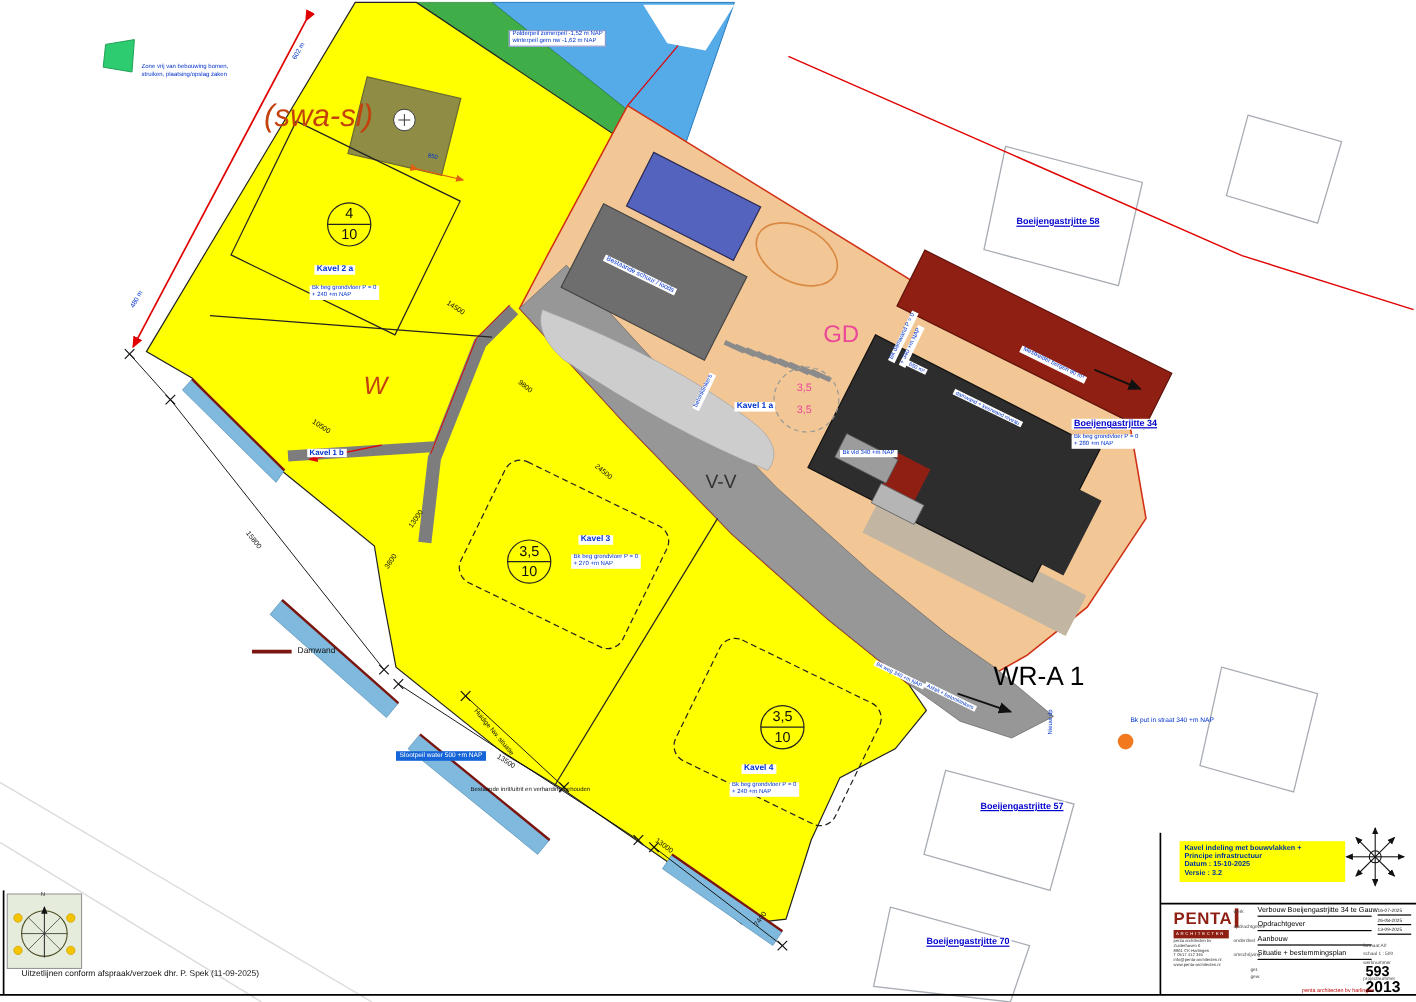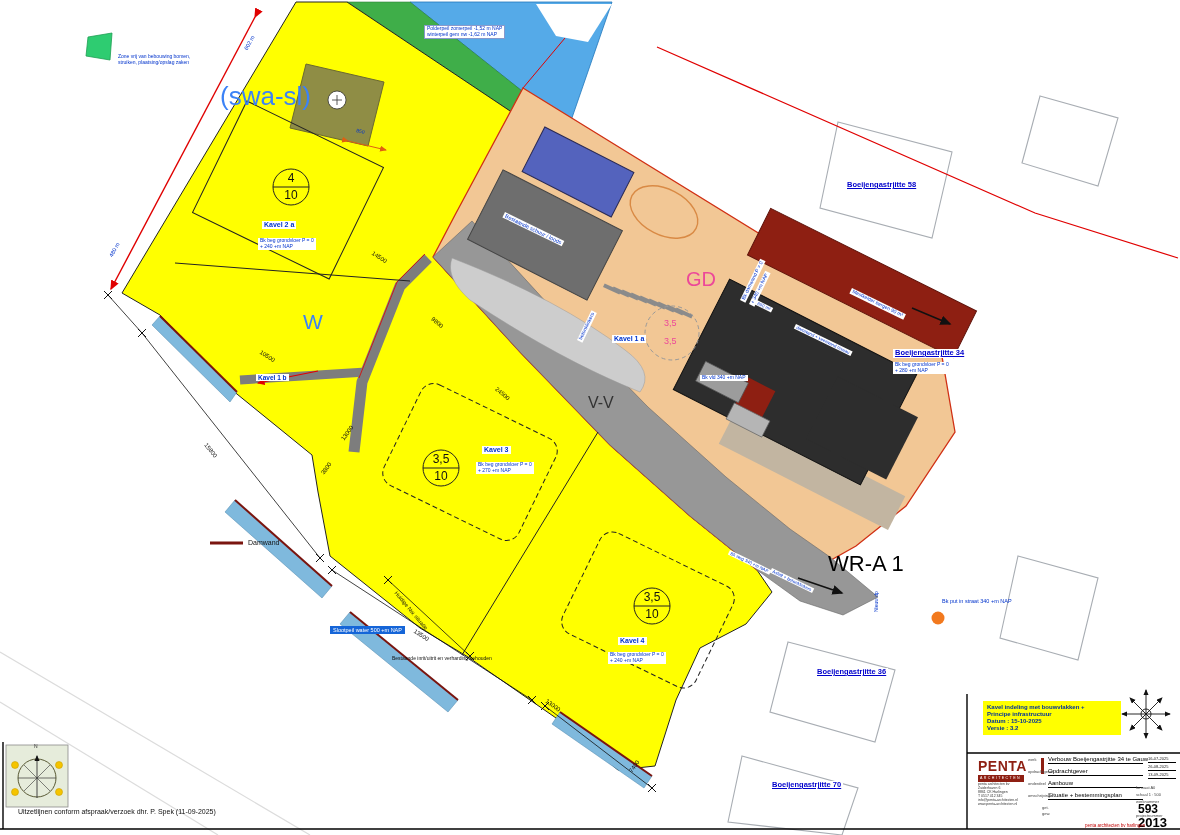--- a/index.html
+++ b/index.html
@@ -9,21 +9,21 @@
   .t{position:absolute;white-space:nowrap;line-height:1.15;}
   .rot{transform-origin:0 0;}
   .blue{color:#0033cc;}
   .wbox{background:#ffffff;padding:0 2px;}
   .b5{font-size:5px;}
   .b55{font-size:5.5px;}
   .b7{font-size:7px;font-weight:bold;}
   .street{font-size:7.5px;font-weight:bold;color:#0000cc;text-decoration:underline;background:#fff;padding:0 2px;}
   .dim{font-size:6px;color:#111;}
   .gray{color:#ec4899;}
-  .big{color:#3b82f6;}
+  .big{color:#c2410c;font-style:italic;}
   .circnum{font-size:12px;color:#111;text-align:center;width:36px;}
   .tb-label{font-size:4px;color:#444;}
   .tb-val{font-size:6px;color:#000;border-bottom:0.8px solid #000;}
   .tb-date{font-size:4px;color:#222;border-bottom:0.8px solid #000;}
   .tiny{font-size:3.5px;color:#333;}
 </style>
 </head>
 <body>
 
 <div id="sheet">
@@ -252,21 +252,21 @@
   <div class="b5 blue">Bk beg grondvloer P = 0</div>
   <div class="b5 blue">+ 270 +m NAP</div>
 </div>
 <div class="t wbox" style="left:608px;top:652px;">
   <div class="b5 blue">Bk beg grondvloer P = 0</div>
   <div class="b5 blue">+ 240 +m NAP</div>
 </div>
 
 <div class="t street" style="left:845px;top:181px;">Boeijengastrjitte 58</div>
 <div class="t street" style="left:893px;top:349px;">Boeijengastrjitte 34</div>
-<div class="t street" style="left:815px;top:668px;">Boeijengastrjitte 36</div>
+<div class="t street" style="left:815px;top:668px;">Boeijengastrjitte 57</div>
 <div class="t street" style="left:770px;top:781px;">Boeijengastrjitte 70</div>
 <div class="t wbox" style="left:893px;top:362px;">
   <div class="b5 blue">Bk beg grondvloer P = 0</div>
   <div class="b5 blue">+ 280 +m NAP</div>
 </div>
 
 <div class="t" style="left:118px;top:54px;">
   <div class="b5 blue">Zone vrij van bebouwing bomen,</div>
   <div class="b5 blue">struiken, plaatsing/opslag zaken</div>
 </div>
@@ -310,21 +310,21 @@
 <div class="t" style="left:34px;top:744px;font-size:5px;color:#333;">N</div>
 
 <div class="t" style="left:983px;top:701px;width:130px;background:#ffff00;padding:3px 4px;">
   <div style="font-size:6px;font-weight:bold;color:#003399;">Kavel indeling met bouwvlakken +</div>
   <div style="font-size:6px;font-weight:bold;color:#003399;">Principe infrastructuur</div>
   <div style="font-size:6px;font-weight:bold;color:#003399;">Datum : 15-10-2025</div>
   <div style="font-size:6px;font-weight:bold;color:#003399;">Versie : 3.2</div>
 </div>
 
 <div class="t" style="left:978px;top:757px;width:48px;">
-  <div style="font-size:14px;font-weight:bold;color:#8e1f12;letter-spacing:0.5px;border-right:3px solid #8e1f12;display:inline-block;padding-right:14px;">PENTA</div>
+  <div style="font-size:14px;font-weight:bold;color:#8e1f12;letter-spacing:0.5px;border-right:3px solid #8e1f12;display:inline-block;padding-right:2px;">PENTA</div>
   <div style="font-size:3.6px;color:#fff;background:#8e1f12;letter-spacing:1.4px;padding:1px 2px;width:42px;">ARCHITECTEN</div>
 </div>
 <div class="t" style="left:978px;top:782px;width:50px;">
   <div class="tiny">penta architecten bv</div>
   <div class="tiny">Zuiderhaven 6</div>
   <div class="tiny">8861 CK Harlingen</div>
   <div class="tiny">T 0517 412 345</div>
   <div class="tiny">info@penta-architecten.nl</div>
   <div class="tiny">www.penta-architecten.nl</div>
 </div>

